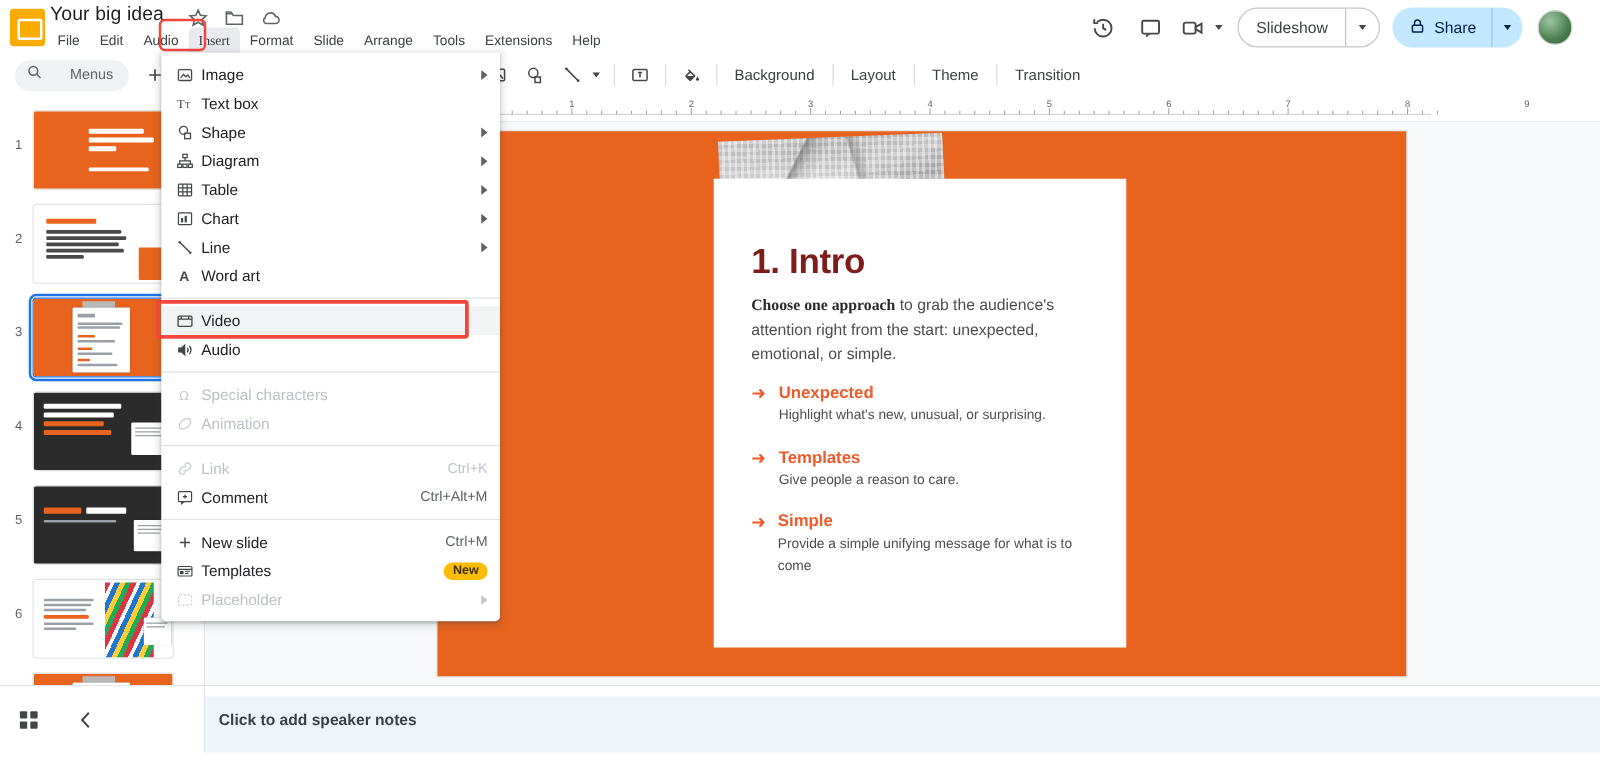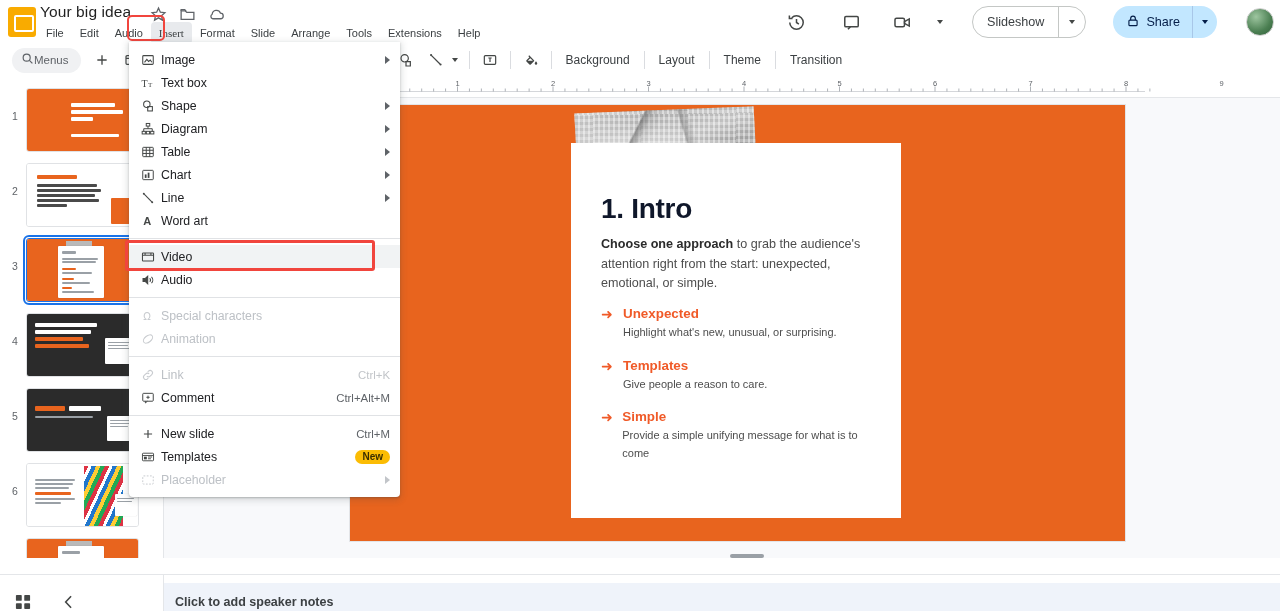--- a/index.html
+++ b/index.html
@@ -31,21 +31,21 @@
   .menu-item {
     font-size:11px; color:#3c4043; padding:3px 8px; border-radius:4px;
     white-space:nowrap; cursor:pointer; line-height:16px;
   }
   .menu-item.active { background:#e8eaed;font-family:Liberation Serif, serif; }
   .menu-hl {
     position:absolute; left:127px; top:15px; width:38px; height:26px;
     border:2.5px solid #F1453D; border-radius:5px; pointer-events:none;
   }
 
-  .topright { position:absolute; right:4px; top:4px; height:36px; display:flex; align-items:center; gap:21px;text-align:center; }
+  .topright { position:absolute; right:20px; top:4px; height:36px; display:flex; align-items:center; gap:4px;text-align:center; }
   .tr-icon {
     width:34px; height:34px; border-radius:50%; display:flex; align-items:center;
     justify-content:center; color:#444746; cursor:pointer;
   }
   .tr-icon svg { width:19px; height:19px; }
   .caret-sm { width:0;height:0;border-left:3.5px solid transparent;border-right:3.5px solid transparent;border-top:4px solid #444746; }
   .slideshow-btn {
     display:flex; align-items:center; height:32px; border:1px solid #c4c7c5;
     border-radius:16px; overflow:hidden; margin-left:4px; cursor:pointer;
   }
@@ -61,21 +61,21 @@
   .share-btn .drop { padding:0 9px; display:flex; align-items:center; }
   .avatar {
     width:28px; height:28px; border-radius:50%; margin-left:8px; margin-right:2px;
     background: radial-gradient(circle at 35% 30%, #9ec6a0, #4b7f52 60%, #2f5f38);
     border:1px solid #d0d0d0; cursor:pointer;
   }
 
   
   .toolbar { position:absolute; top:44px; left:0; width:1280px; height:32px; background:#fff; display:flex; align-items:center; }
   .menus-pill {
-    display:flex; align-items:center; gap:0; height:25px; padding:0 12px 0 9px;
+    display:flex; align-items:center; gap:22px; height:25px; padding:0 12px 0 9px;
     background:#f0f1f3; border-radius:13px; margin-left:12px; cursor:pointer;text-align:right;
   }
   .menus-pill .lbl { font-size:11.5px; color:#5f6368; }
   .tb-btn { width:26px; height:26px; display:flex; align-items:center; justify-content:center; color:#444746; cursor:pointer; margin:0 2px; }
   .tb-btn svg { width:16px; height:16px; }
   .tb-div { width:1px; height:18px; background:#dadce0; margin:0 5px; }
   .tb-text { font-size:12px; color:#3c4043; padding:4px 9px; border-radius:4px; cursor:pointer; white-space:nowrap; }
 
   
   .ruler { position:absolute; top:76px; left:350px; width:930px; height:22px; background:#fff; border-bottom:1px solid #e4e6e9; }
@@ -128,32 +128,32 @@
     content:""; position:absolute; inset:0;
     background:
       linear-gradient(118deg, transparent 34%, rgba(90,90,90,.55) 35%, rgba(140,140,140,.2) 39%, transparent 44%),
       linear-gradient(74deg, transparent 60%, rgba(110,110,110,.45) 61%, transparent 66%),
       radial-gradient(ellipse at 18% 70%, rgba(255,255,255,.5), transparent 55%);
   }
   .white-card {
     position:absolute; left:221px; top:38px; width:330px; height:375px;
     background:#fff;
   }
-  .sl-h1 { position:absolute; left:30px; top:50px; font-size:28px; font-weight:bold; color:#0f172a; letter-spacing:-.3px; }
+  .sl-h1 { position:absolute; left:30px; top:50px; font-size:28px; font-weight:bold; color:#7f1d1d; letter-spacing:-.3px; }
   .sl-p  { position:absolute; left:30px; top:92px; width:275px; font-size:12.6px; line-height:19.5px; color:#4d4d4d; }
-  .sl-p b { color:#2b2b2b; }
+  .sl-p b { color:#2b2b2b;font-family:Liberation Serif, serif; }
   .bullets { position:absolute; left:30px; top:162px; width:278px; }
   .blt { display:flex; margin-bottom:15px; }
   .blt-arrow { width:22px; color:#F05A28; font-size:14px; line-height:16px; padding-top:1px; }
   .blt-head { font-size:13.4px; font-weight:bold; color:#F05A28; line-height:17px; margin-bottom:2px; }
   .blt-body { font-size:11px; color:#4d4d4d; line-height:17.5px; }
   .drag-handle { position:absolute; left:566px; top:456px; width:34px; height:4px; background:#9aa0a6; border-radius:2px; cursor:ns-resize; }
 
   
-  .notes-bar { position:absolute; left:0; bottom:0; width:1280px; height:37px; background:#fff; border-top:1px solid #e4e6e9; }
+  .notes-bar { position:absolute; left:0; bottom:0; width:1280px; height:63px; background:#fff; border-top:1px solid #e4e6e9; }
   .nb-left { position:absolute; left:0; top:0; width:164px; height:53px; display:flex; align-items:center; padding-left:13px; gap:26px; border-right:1px solid #e4e6e9;}
   .nb-icon { width:20px; height:20px; color:#444746; display:flex; align-items:center; justify-content:center; cursor:pointer; }
   .notes-area {
     position:absolute; left:164px; top:8px; right:0; height:45px; background:#eff3fa;
     font-size:12.5px; color:#3c4043; padding:12px 0 0 11px; cursor:text; font-weight:bold;
   }
 
   
   .menu-pop {
     position:absolute; left:129px; top:42px; width:271px; background:#fff;

